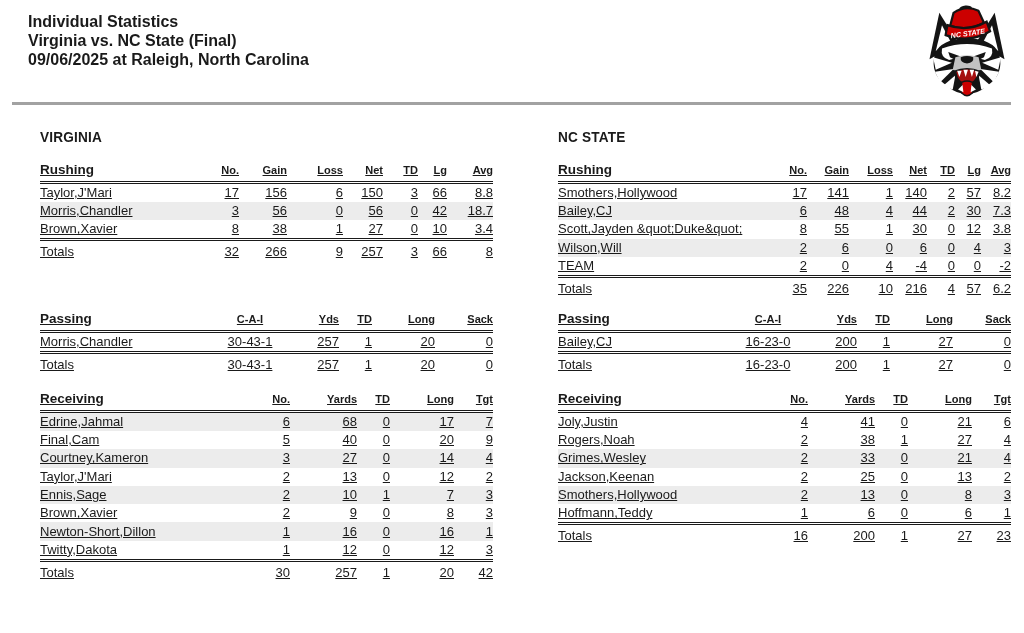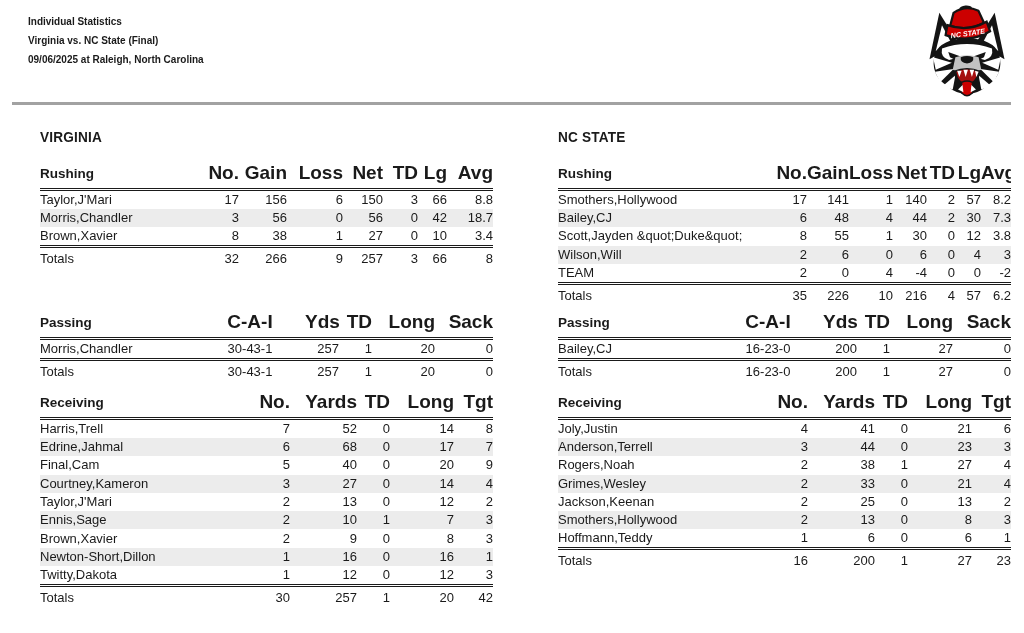--- a/index.html
+++ b/index.html
@@ -8,21 +8,21 @@
     font-family:"Liberation Sans", sans-serif;
     color:#1a1a1a;
     width:1024px; height:633px;
     position:relative; overflow:hidden;
   }
   .page { position:absolute; left:0; top:0; width:1024px; height:633px; background:#fff; }
 
   
   .title-block {
     position:absolute; left:28px; top:12px;
-    font-weight:bold; font-size:10px; line-height:19px;
+    font-weight:bold; font-size:16px; line-height:19px;
     white-space:nowrap;
   }
   .divider {
     position:absolute; left:12px; top:102px; width:999px; height:3px;
     background:#a2a2a2;
   }
   .logo-wrap { position:absolute; left:921px; top:2px; width:92px; height:100px; }
 
   
   .team-col { position:absolute; top:125px; width:453px; height:505px;margin-left:12px; }
@@ -33,27 +33,28 @@
     font-size:15.5px; font-weight:bold; letter-spacing:0.2px;
     transform:scaleX(0.88); transform-origin:left center;
     white-space:nowrap;
   }
 
   
   table.stat {
     position:absolute; left:0; width:453px;
     border-collapse:collapse; table-layout:fixed;
     font-size:13px;
+    text-decoration:underline;
   }
   .t-rushing   { top:37px; }
   .t-passing   { top:186px; }
   .t-receiving { top:266px; }
 
   table.stat th {
-    font-weight:bold; font-size:19px;
+    font-weight:bold; font-size:11px;
     padding:0 0 4px 0;
     border-bottom:3px double #1a1a1a;
     white-space:nowrap; overflow:hidden;
   }
   table.stat th.section { font-size:13.5px; }
   table.stat td {
     height:18.3px; line-height:18px;
     white-space:nowrap; overflow:hidden;
     padding:0;
   }
@@ -254,28 +255,20 @@
           <tr>
             <th class="al section">Receiving</th>
             <th class="ar">No.</th>
             <th class="ar">Yards</th>
             <th class="ar">TD</th>
             <th class="ar">Long</th>
             <th class="ar">Tgt</th>
           </tr>
         </thead>
         <tbody>
-          <tr>
-            <td class="al">Harris,Trell</td>
-            <td class="ar">7</td>
-            <td class="ar">52</td>
-            <td class="ar">0</td>
-            <td class="ar">14</td>
-            <td class="ar">8</td>
-          </tr>
           <tr class="alt">
             <td class="al">Edrine,Jahmal</td>
             <td class="ar">6</td>
             <td class="ar">68</td>
             <td class="ar">0</td>
             <td class="ar">17</td>
             <td class="ar">7</td>
           </tr>
           <tr>
             <td class="al">Final,Cam</td>
@@ -498,28 +491,20 @@
         </thead>
         <tbody>
           <tr>
             <td class="al">Joly,Justin</td>
             <td class="ar">4</td>
             <td class="ar">41</td>
             <td class="ar">0</td>
             <td class="ar">21</td>
             <td class="ar">6</td>
           </tr>
-          <tr class="alt">
-            <td class="al">Anderson,Terrell</td>
-            <td class="ar">3</td>
-            <td class="ar">44</td>
-            <td class="ar">0</td>
-            <td class="ar">23</td>
-            <td class="ar">3</td>
-          </tr>
           <tr>
             <td class="al">Rogers,Noah</td>
             <td class="ar">2</td>
             <td class="ar">38</td>
             <td class="ar">1</td>
             <td class="ar">27</td>
             <td class="ar">4</td>
           </tr>
           <tr class="alt">
             <td class="al">Grimes,Wesley</td>

